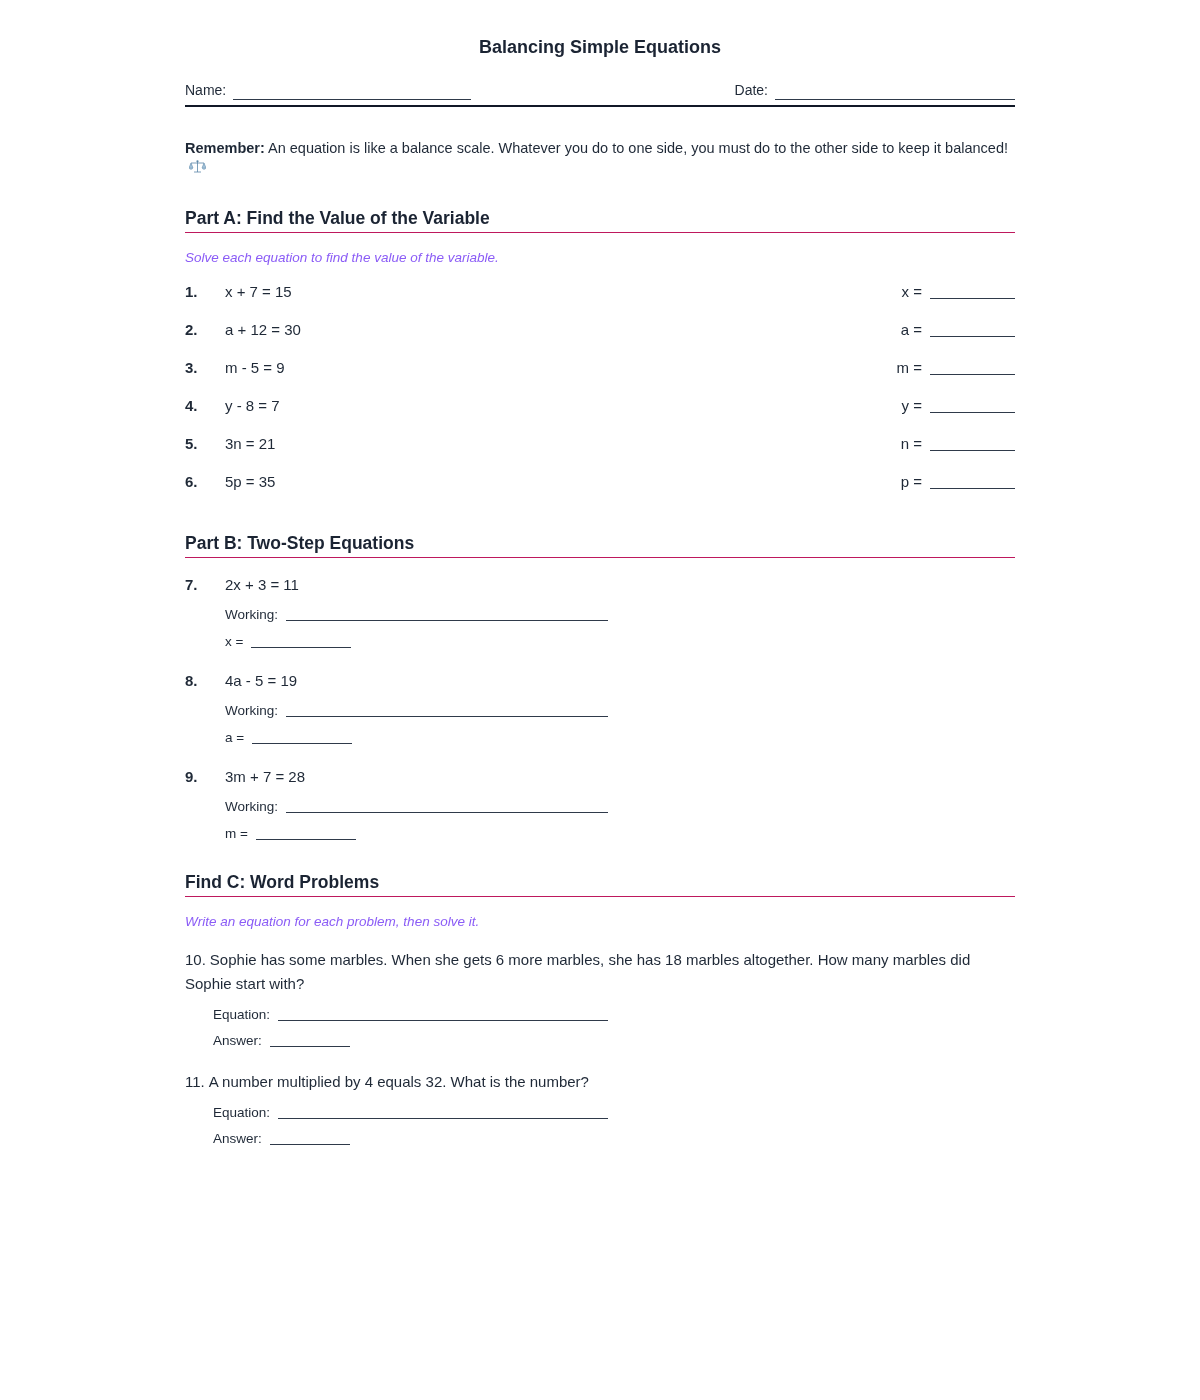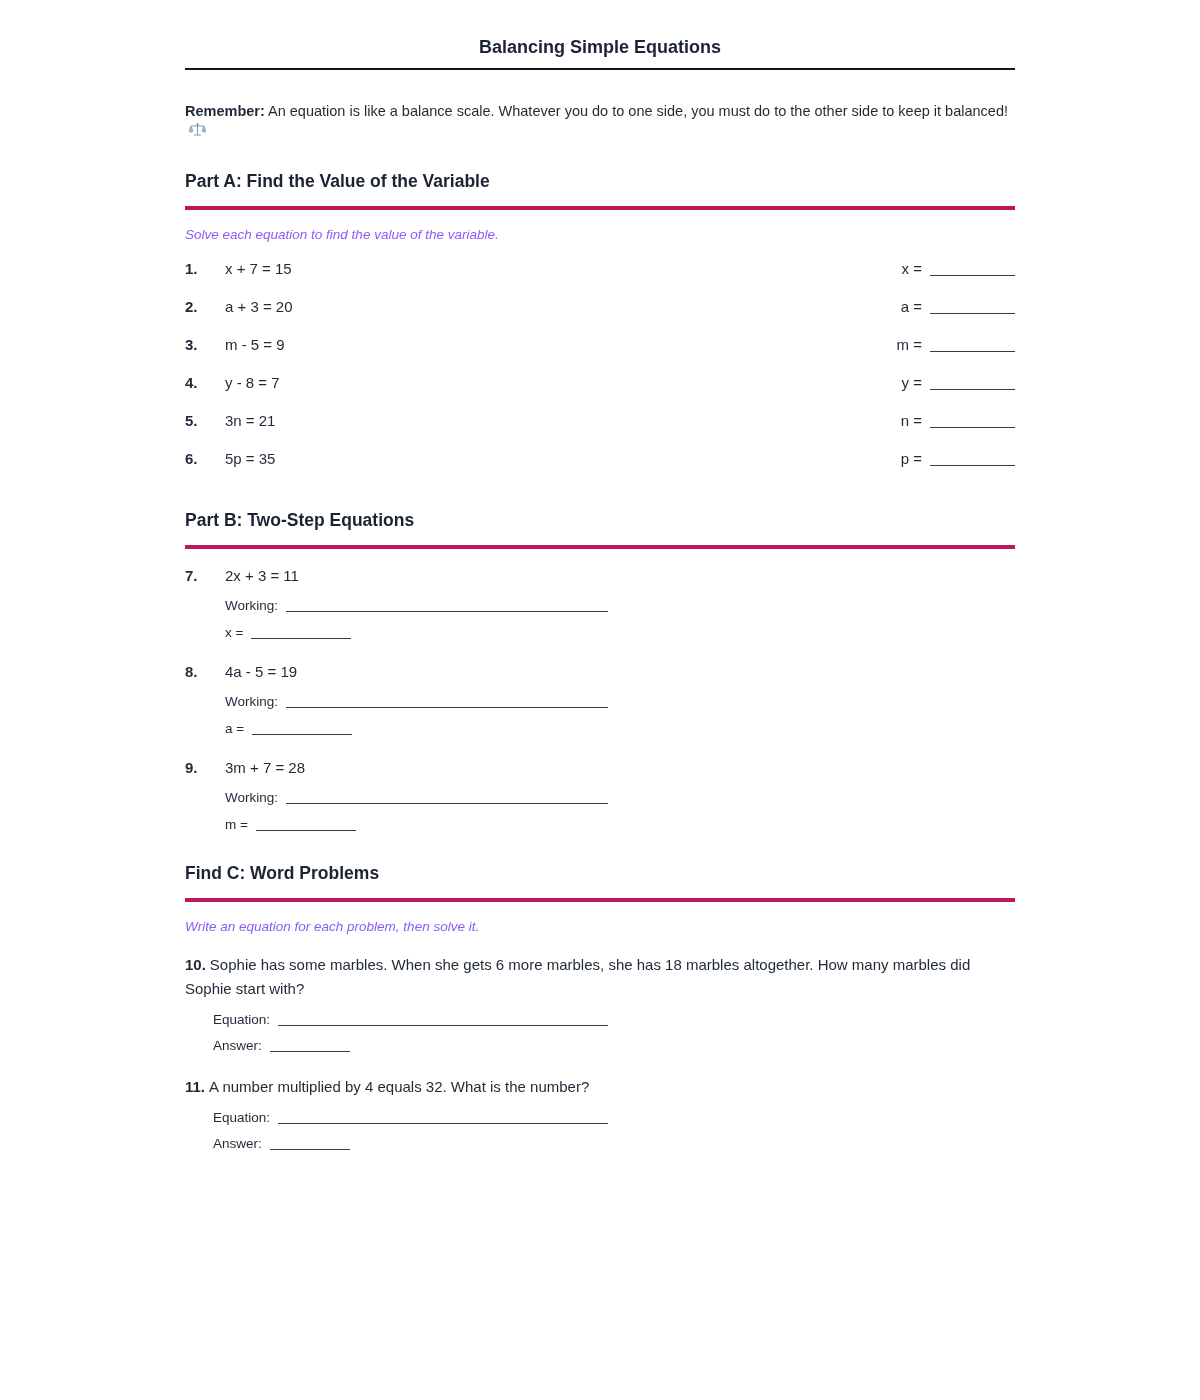--- a/index.html
+++ b/index.html
@@ -71,22 +71,22 @@
     height: 15px;
     vertical-align: -2px;
     margin-left: 4px;
   }
 
   
   .section-heading {
     font-size: 17.5px;
     font-weight: bold;
     color: #1b2433;
-    padding-bottom: 14px;
-    border-bottom: 4px solid #be185d;
+    padding-bottom: 3px;
+    border-bottom: 1px solid #be185d;
   }
   .mt-parta { margin-top: 30px; }
   .mt-partb { margin-top: 43px; }
   .mt-partc { margin-top: 31px; }
   .instruction {
     margin-top: 17px;
     font-size: 13.5px;
     font-style: italic;
     color: #8b5cf6;
   }
@@ -116,30 +116,40 @@
   .sub-row:last-child { margin-bottom: 0; }
 
   
   .partc-list { margin-top: 19px; }
   .partc-item { margin-bottom: 22px; }
   .wp-text {
     font-size: 15px;
     line-height: 24px;
     margin-bottom: 9px;
   }
-  .wp-num { font-weight: bold; margin-right: 4px; }
+  .wp-num { font-weight: normal; margin-right: 4px; }
   .partc-item .sub-row { margin-left: 28px; margin-bottom: 9px; }
 </style>
 </head>
 <body>
 
 <div class="sheet">
 
   <h1 class="doc-title">Balancing Simple Equations</h1>
 
+  <div class="name-date-row">
+    <div class="nd-group">
+      <span class="nd-label">Name:</span>
+      <span class="blank blank-name"></span>
+    </div>
+    <div class="nd-group">
+      <span class="nd-label">Date:</span>
+      <span class="blank blank-date"></span>
+    </div>
+  </div>
 
   <hr class="thick-rule">
 
   <p class="reminder">
     <b>Remember:</b>
     <span>An equation is like a balance scale. Whatever you do to one side, you must do to the other side to keep it balanced!</span>
     <svg class="scale-icon-svg" viewBox="0 0 34 30" xmlns="http://www.w3.org/2000/svg">
       <g stroke="#5b87a8" stroke-width="1.6" fill="none">
         <line x1="17" y1="2" x2="17" y2="24"></line>
         <line x1="4" y1="6" x2="30" y2="6"></line>
@@ -157,21 +167,21 @@
   <p class="instruction">Solve each equation to find the value of the variable.</p>
 
   <div class="parta-list">
     <div class="eq-row">
       <span class="eq-num">1.</span>
       <span class="eq-text">x + 7 = 15</span>
       <span class="eq-answer"><span>x =</span><span class="blank blank-ansA"></span></span>
     </div>
     <div class="eq-row">
       <span class="eq-num">2.</span>
-      <span class="eq-text">a + 3 = 20</span>
+      <span class="eq-text">a + 12 = 30</span>
       <span class="eq-answer"><span>a =</span><span class="blank blank-ansA"></span></span>
     </div>
     <div class="eq-row">
       <span class="eq-num">3.</span>
       <span class="eq-text">m - 5 = 9</span>
       <span class="eq-answer"><span>m =</span><span class="blank blank-ansA"></span></span>
     </div>
     <div class="eq-row">
       <span class="eq-num">4.</span>
       <span class="eq-text">y - 8 = 7</span>

